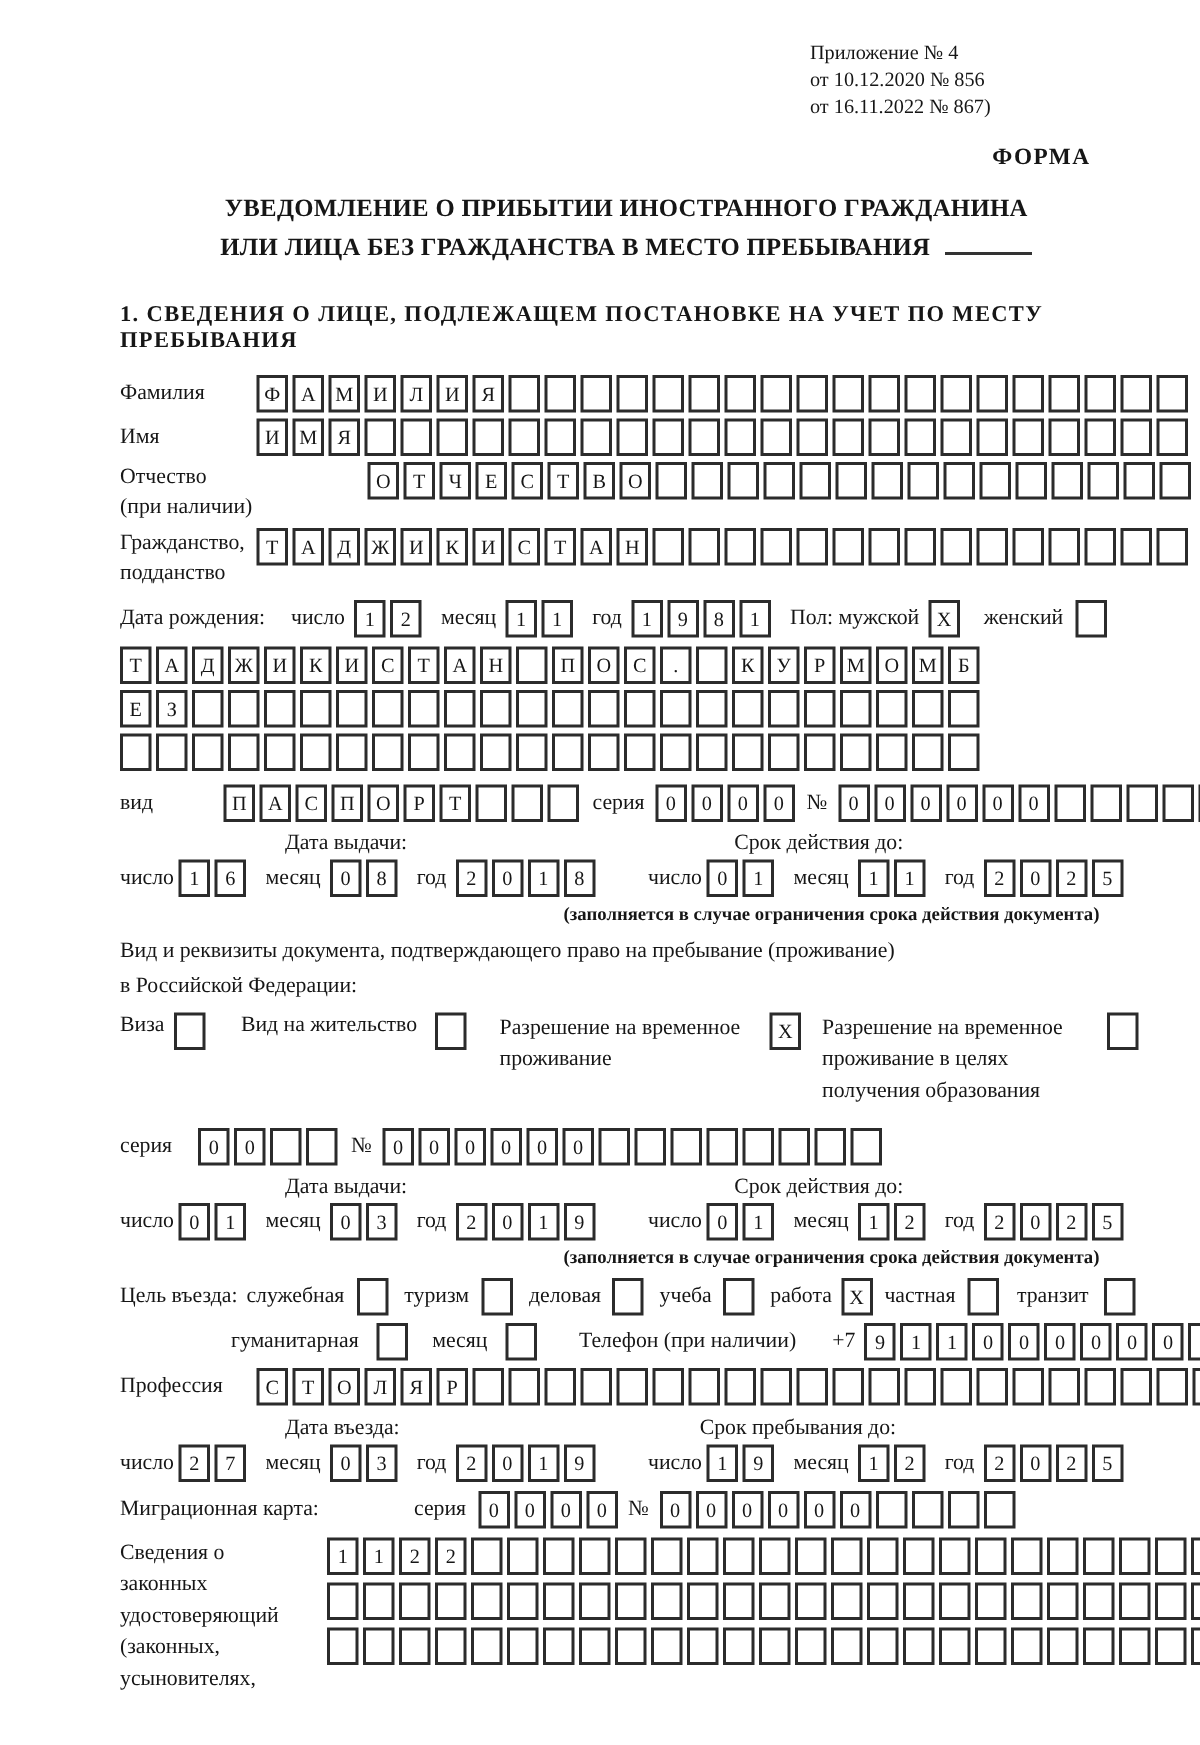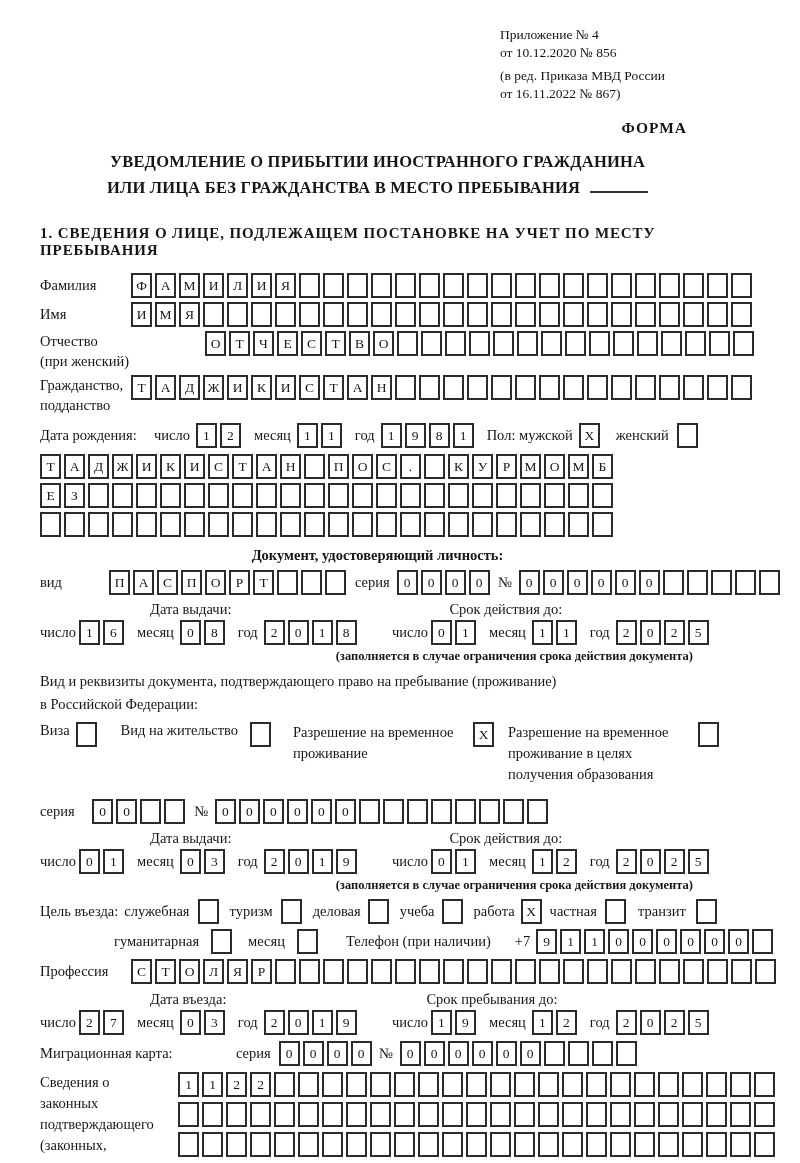--- a/index.html
+++ b/index.html
@@ -1,17 +1,17 @@
 <!DOCTYPE html>
 <html><head>
 <meta charset="utf-8">
 <style>
   html,body{margin:0;padding:0;background:#ffffff;}
   body{width:800px;height:1163px;overflow:hidden;font-family:"Liberation Serif",serif;color:#161616;}
-  .page{box-sizing:border-box;width:725px;height:1163px;padding:26px 10px 0 40px;position:relative;}
+  .page{box-sizing:border-box;width:725px;height:1163px;padding:26px 10px 0 40px;position:relative;margin-left:40px;}
   .hdr-right{margin-left:auto;width:215px;font-size:13.5px;line-height:18px;}
   .hdr-right .mt4{margin-top:5px;}
   .forma{text-align:right;padding-right:28px;font-weight:bold;font-size:15.5px;letter-spacing:1px;margin:16px 0 12px;}
   .title{text-align:center;font-weight:bold;font-size:16.5px;line-height:26px;letter-spacing:.2px;}
   .blank{display:inline-block;width:58px;border-bottom:2.5px solid #333;margin-left:10px;}
   .sec{font-weight:bold;font-size:15px;letter-spacing:.9px;margin:24px 0 14px;}
   .row{display:flex;align-items:center;margin-bottom:4px;}
   .row.top{align-items:flex-start;}
   .lbl{font-size:14.5px;white-space:nowrap;flex:none;}
   .lblcol{flex:none;font-size:14.5px;line-height:20px;}
@@ -27,21 +27,20 @@
   .optxt{font-size:14.5px;text-align:left;line-height:21px;flex:none;}
 </style>
 </head>
 <body>
 
 <div class="page">
 
   <div class="hdr-right">
     <div>Приложение № 4</div>
     <div>от 10.12.2020 № 856</div>
-    <div class="mt4">(в ред. Приказа МВД России</div>
     <div>от 16.11.2022 № 867)</div>
   </div>
 
   <div class="forma">ФОРМА</div>
 
   <div class="title">
     <div>УВЕДОМЛЕНИЕ О ПРИБЫТИИ ИНОСТРАННОГО ГРАЖДАНИНА</div>
     <div>
       <span>ИЛИ ЛИЦА БЕЗ ГРАЖДАНСТВА В МЕСТО ПРЕБЫВАНИЯ</span><span class="blank"></span>
     </div>
@@ -109,21 +108,21 @@
         <span class="cell"></span>
         <span class="cell"></span>
         <span class="cell"></span>
         <span class="cell"></span>
       </span>
   </div>
 
   <div class="row top">
     <div class="lblcol" style="width:165px">
       <div>Отчество</div>
-      <div>(при женский)</div>
+      <div>(при наличии)</div>
     </div>
     <span class="cells">
         <span class="cell">О</span>
         <span class="cell">Т</span>
         <span class="cell">Ч</span>
         <span class="cell">Е</span>
         <span class="cell">С</span>
         <span class="cell">Т</span>
         <span class="cell">В</span>
         <span class="cell">О</span>
@@ -281,21 +280,20 @@
           <span class="cell"></span>
           <span class="cell"></span>
           <span class="cell"></span>
           <span class="cell"></span>
           <span class="cell"></span>
           <span class="cell"></span>
         </div>
     </div>
   </div>
 
-  <div class="chdr">Документ, удостоверяющий личность:</div>
 
   <div class="row">
     <span class="lbl" style="width:69px">вид</span>
     <span class="cells">
         <span class="cell">П</span>
         <span class="cell">А</span>
         <span class="cell">С</span>
         <span class="cell">П</span>
         <span class="cell">О</span>
         <span class="cell">Р</span>
@@ -607,21 +605,21 @@
         <span class="cell"></span>
         <span class="cell"></span>
         <span class="cell"></span>
       </span>
   </div>
 
   <div class="row top" style="margin-top:6px">
     <div class="lblcol" style="width:138px;line-height:21px">
       <div>Сведения о</div>
       <div>законных</div>
-      <div>подтверждающего</div>
+      <div>удостоверяющий</div>
       <div>(законных,</div>
       <div>усыновителях,</div>
 
     </div>
     <div>
       <div class="cells" style="margin-bottom:5px">
           <span class="cell">1</span>
           <span class="cell">1</span>
           <span class="cell">2</span>
           <span class="cell">2</span>

